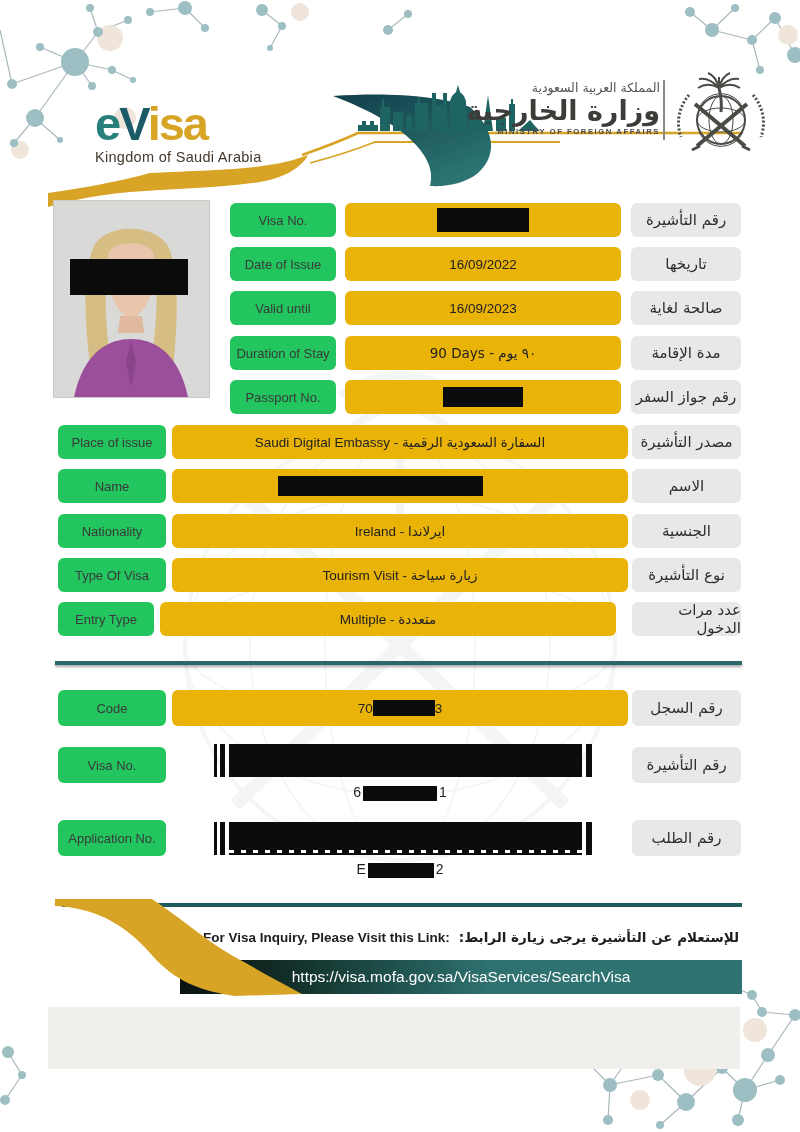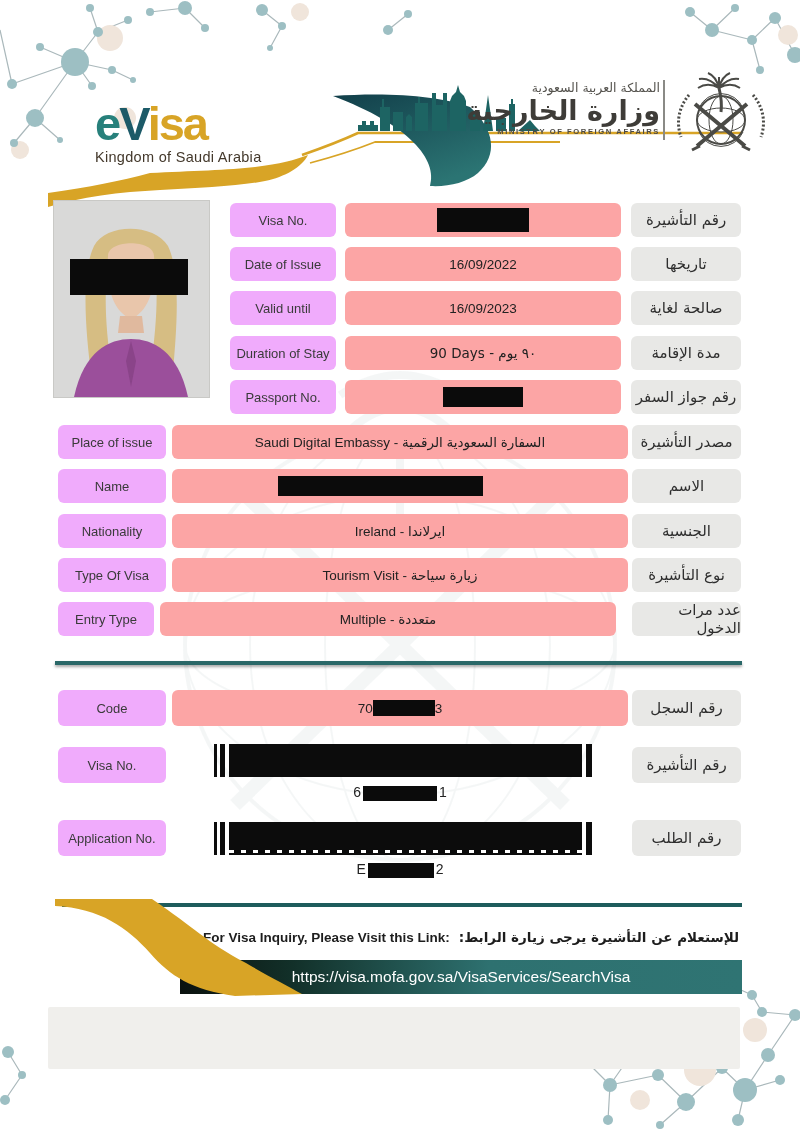--- a/index.html
+++ b/index.html
@@ -2,22 +2,22 @@
 <html><head>
 <meta charset="utf-8">
 <style>
   html,body{margin:0;padding:0;background:#fff;}
   .page{position:relative;width:800px;height:1132px;background:#fff;overflow:hidden;
         font-family:"Liberation Sans","DejaVu Sans",sans-serif;}
   .layer{position:absolute;inset:0;pointer-events:none;}
   
   .cell{position:absolute;height:34px;border-radius:6px;display:flex;align-items:center;
         justify-content:center;font-size:13px;color:#3a3a3a;box-sizing:border-box;z-index:2;}
-  .lbl{background:#f0abfc;}
-  .val{background:#fca5a5;color:#222;font-size:13.5px;}
+  .lbl{background:#22c55e;}
+  .val{background:#eab308;color:#222;font-size:13.5px;}
   .arl{background:#e8e8e6;font-family:"DejaVu Sans",sans-serif;font-size:15px;color:#2e2e2e;direction:rtl;}
   .artxt{font-family:"DejaVu Sans",sans-serif;direction:rtl;unicode-bidi:isolate;}
   .redact{display:inline-block;background:#0b0b0b;vertical-align:middle;}
   
   .barcode{position:absolute;display:flex;z-index:2;}
   .barcode .b{background:#0c0c0c;height:100%;}
   .barcode .g{height:100%;}
   .bignum{position:absolute;left:172px;width:456px;text-align:center;font-size:14px;color:#222;z-index:2;}
   
   .evisa{position:absolute;left:95px;top:100px;z-index:3;}

